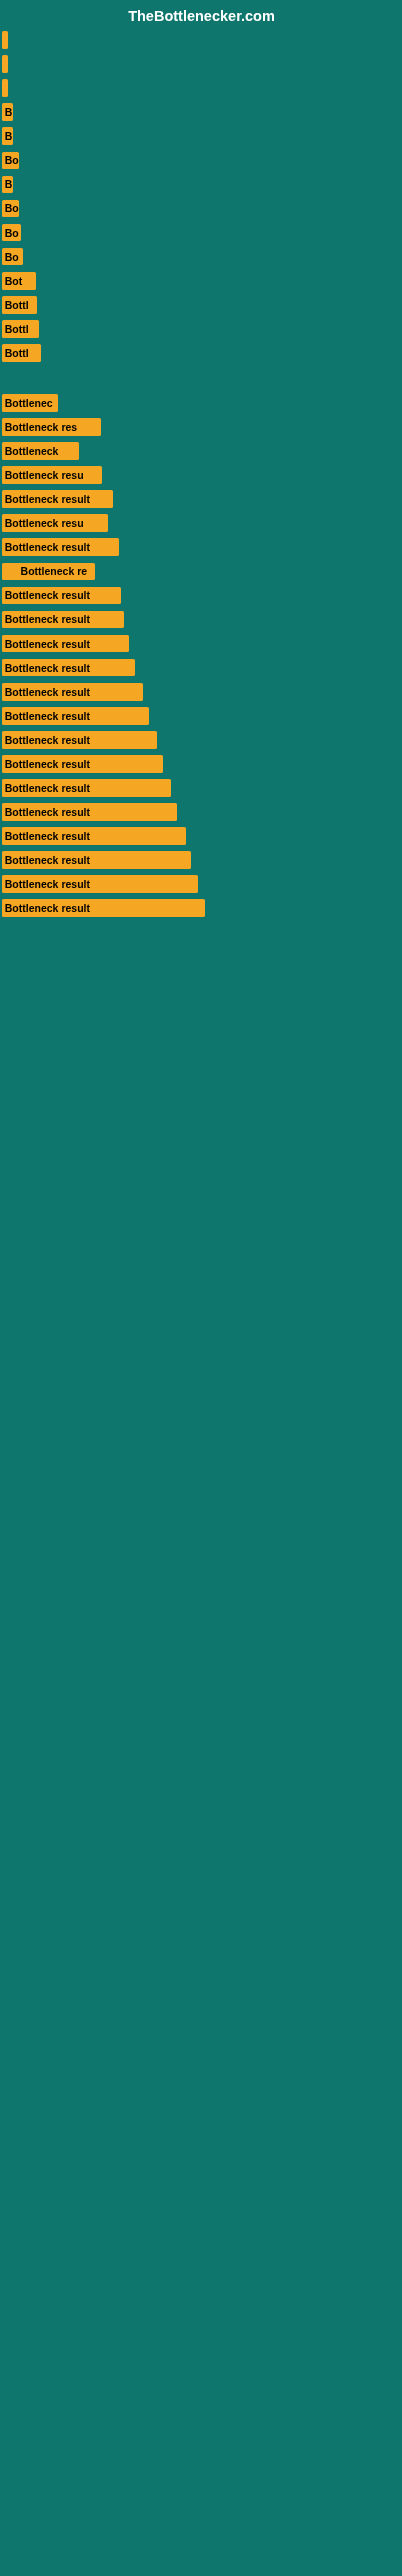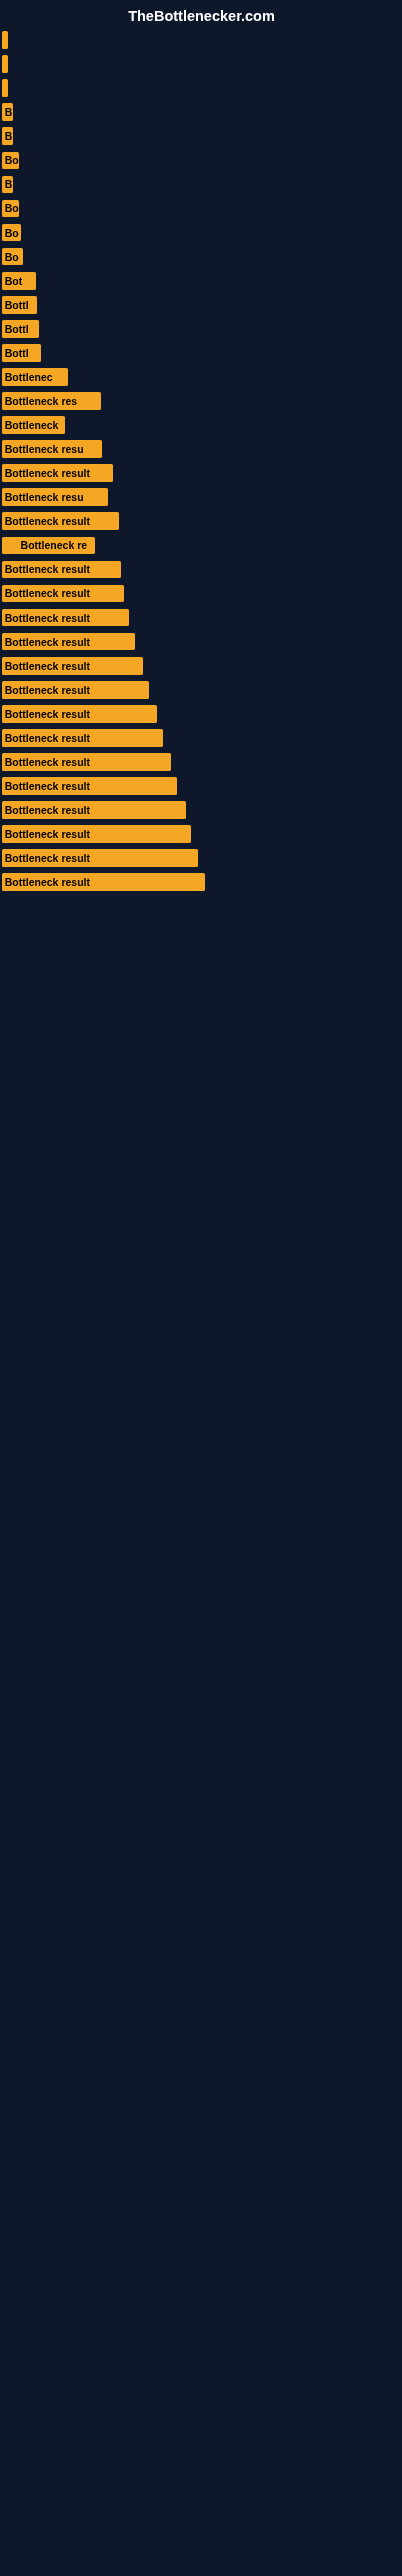--- a/index.html
+++ b/index.html
@@ -12,21 +12,21 @@
       width: 403px;
       height: 2576px;
       background-color: #000000;
       font-family: Arial, sans-serif;
       overflow: hidden;
     }
 
     .container {
       width: 403px;
       height: 2576px;
-      background-color: #0f172a;
+      background-color: #0f766e;
       position: relative;
     }
 
     .site-title {
       color: #ffffff;
       font-size: 14.5px;
       font-weight: bold;
       text-align: center;
       padding: 8px 0 4px 0;
     }
@@ -128,31 +128,31 @@
         <div class="bar-label" style="width: 37px;">
           <span>Bottl</span>
         </div>
       </div>
       <div class="bar-row">
         <div class="bar-label" style="width: 39px;">
           <span>Bottl</span>
         </div>
       </div>
       <div class="bar-row">
-        <div class="bar-label" style="width: 66px;">
+        <div class="bar-label" style="width: 56px; margin-top: 26px;">
           <span>Bottlenec</span>
         </div>
       </div>
       <div class="bar-row">
         <div class="bar-label" style="width: 99px;">
           <span>Bottleneck res</span>
         </div>
       </div>
       <div class="bar-row">
-        <div class="bar-label" style="width: 63px;">
+        <div class="bar-label" style="width: 77px;">
           <span>Bottleneck</span>
         </div>
       </div>
       <div class="bar-row">
         <div class="bar-label" style="width: 100px;">
           <span>Bottleneck resu</span>
         </div>
       </div>
       <div class="bar-row">
         <div class="bar-label" style="width: 111px;">

